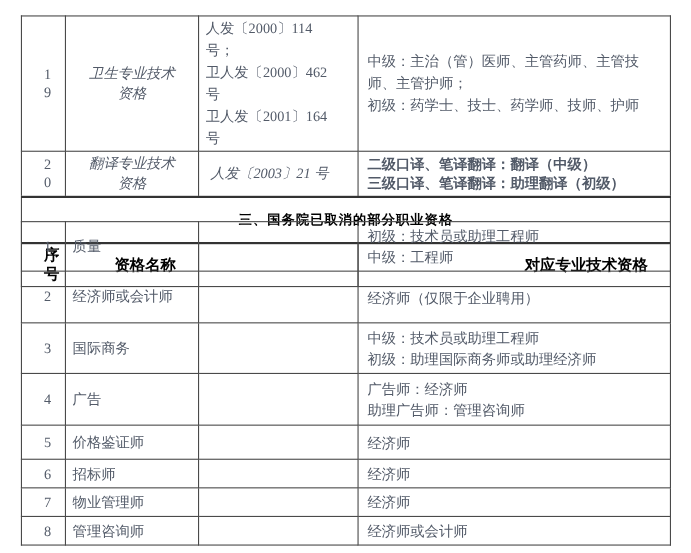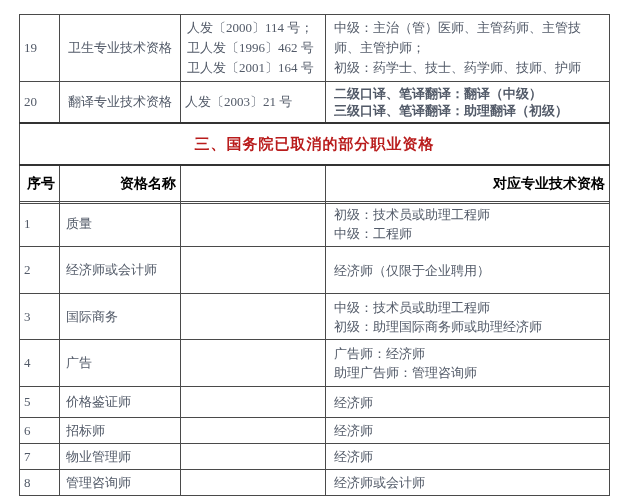--- a/index.html
+++ b/index.html
@@ -16,21 +16,21 @@
     left:19px;
     border-collapse:collapse;
     table-layout:fixed;
     width:590px;
     font-size:13px;
   }
   table.upper{top:14px;}
   table.lower{top:201px;}
   .doc-table td,.doc-table th{
     border:1px solid #4a4a4a;
-    padding:1px 4px;
+    padding:1px 20px;
     vertical-align:middle;
     word-break:break-all;
     overflow:hidden;
   }
   
   col.c-no{width:40px;}
   col.c-name{width:121px;}
   col.c-doc{width:145px;}
   col.c-map{width:284px;}
 
@@ -42,38 +42,38 @@
 
   
   tr.lr1{height:40px;}
   tr.lr2{height:47px;}
   tr.lr3{height:46px;}
   tr.lr4{height:47px;}
   tr.lr5{height:31px;}
   tr.lr6,tr.lr7,tr.lr8{height:20px;}
 
   td.no-cell{text-align:left;}
-  td.name-cell{text-align:center;}
+  td.name-cell{text-align:center;font-style:italic;}
   td.name-left{text-align:left;padding-left:6px;}
   td.doc-cell{text-align:left;padding-left:6px;}
-  td.doc-center{text-align:left;padding-left:4px;}
+  td.doc-center{text-align:center;padding-left:4px;font-style:italic;}
   td.map-cell{text-align:left;padding:3px 4px 3px 8px;}
 
   .line{line-height:19px;}
   tr.r19 .line{line-height:20px;}
   tr.r20 .line{line-height:17px;font-weight:bold;}
   tr.r19 td.doc-cell .line{line-height:20px;}
 
   tr.section-row td{
     border-top:2px solid #333333;
     border-bottom:2px solid #333333;
     text-align:center;
     font-weight:bold;
-    font-size:15px;
-    color:#b91c1c;
+    font-size:12px;
+    color:#000000;
     letter-spacing:1px;
   }
   tr.header-row th{
     text-align:right;
     font-weight:bold;
     font-size:14px;
     color:#000000;
   }
 </style>
 </head>
@@ -87,21 +87,21 @@
         <col class="c-name">
         <col class="c-doc">
         <col class="c-map">
     </colgroup>
     <tbody>
         <tr class="r19">
       <td class="no-cell">19</td>
       <td class="name-cell">卫生专业技术资格</td>
       <td class="doc-cell">
         <div class="line">人发〔2000〕114 号；</div>
-        <div class="line">卫人发〔1996〕462 号</div>
+        <div class="line">卫人发〔2000〕462 号</div>
         <div class="line">卫人发〔2001〕164 号</div>
       </td>
       <td class="map-cell">
         <div class="line">中级：主治（管）医师、主管药师、主管技师、主管护师；</div>
         <div class="line">初级：药学士、技士、药学师、技师、护师</div>
       </td>
     </tr>
     <tr class="r20">
       <td class="no-cell">20</td>
       <td class="name-cell">翻译专业技术资格</td>

